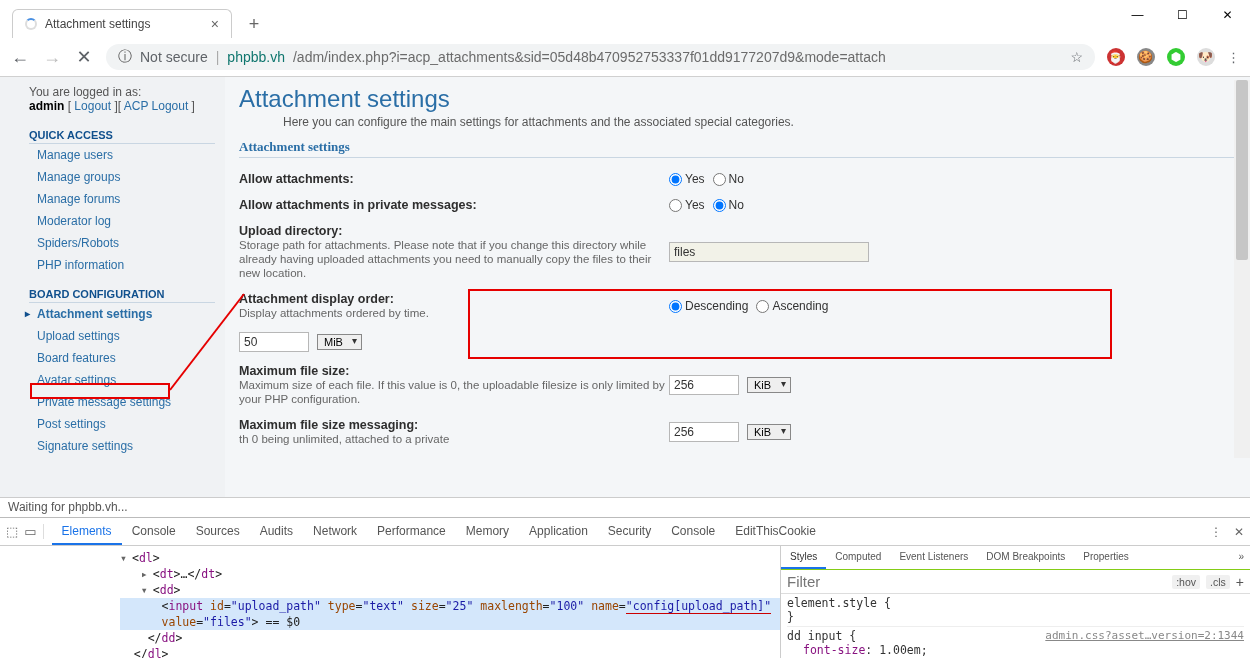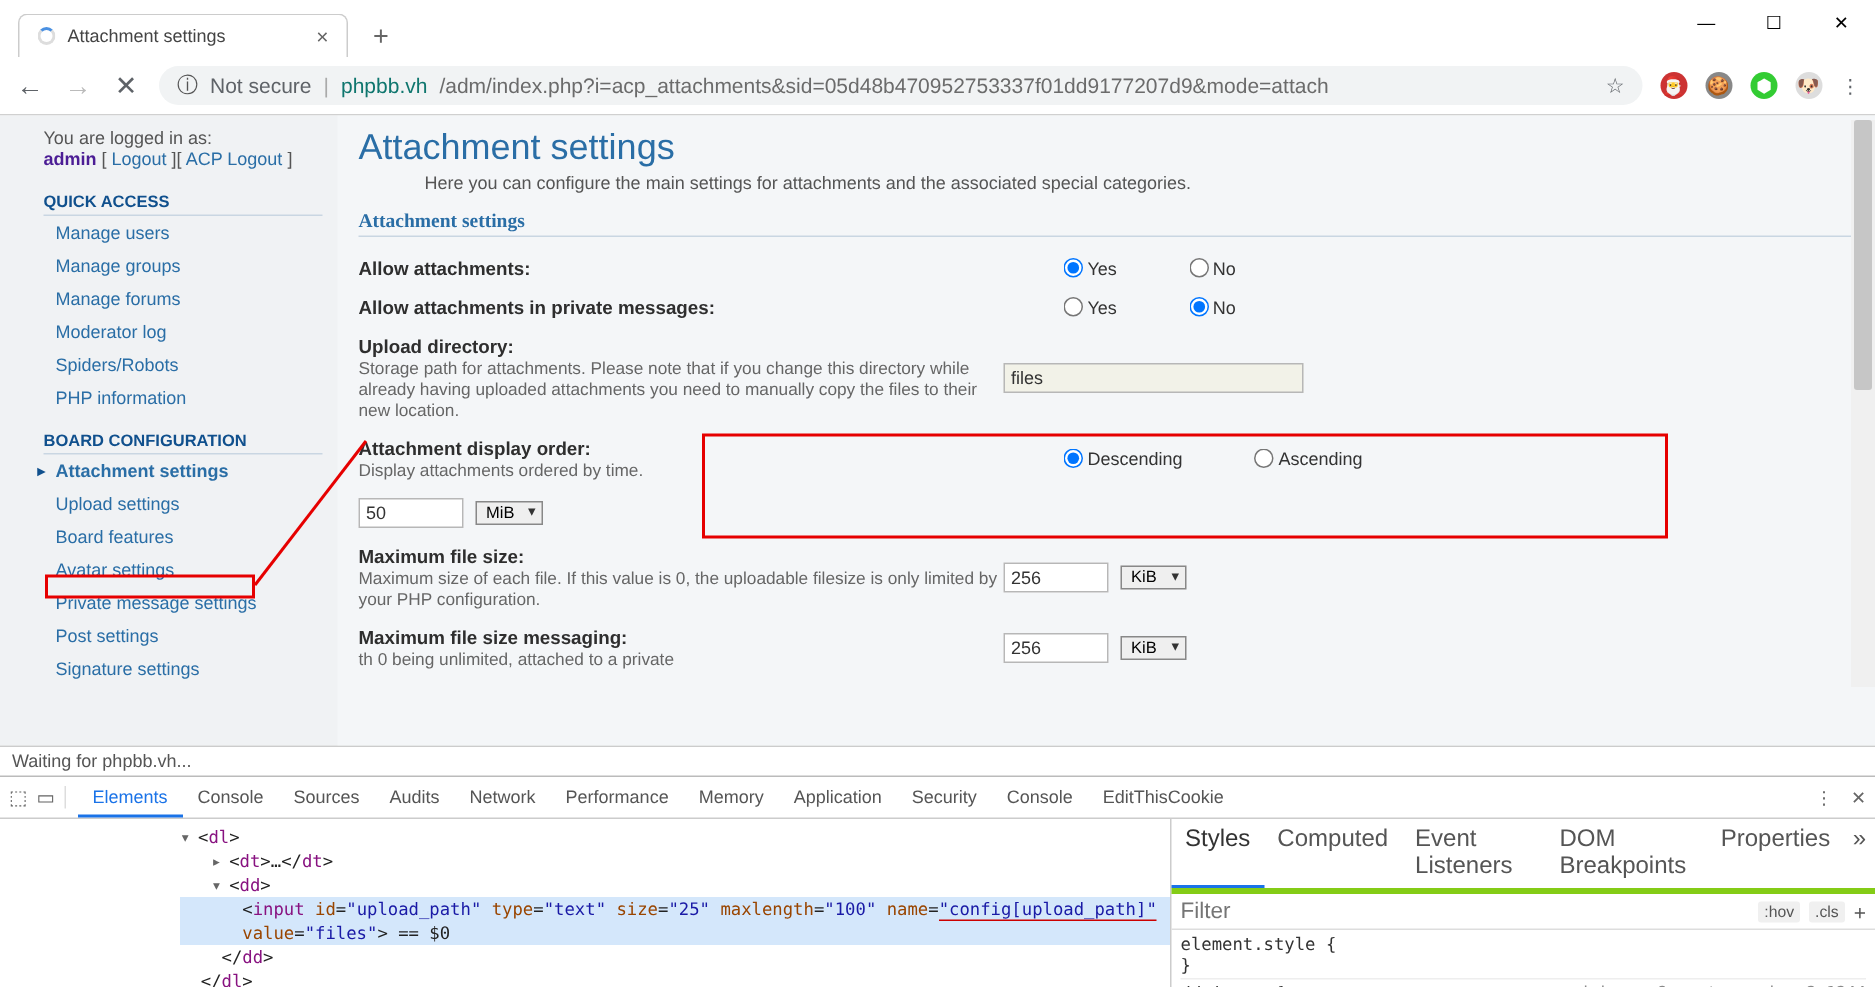--- a/index.html
+++ b/index.html
@@ -21,21 +21,21 @@
 .url-notsecure { color: #5f6368; }
 .url-host { color: #0f766e; }
 .url-path { color: #6b6b6b; }
 .ext-icons { display: flex; gap: 12px; align-items: center; }
 .ext-icon { width: 18px; height: 18px; border-radius: 50%; display:flex;align-items:center;justify-content:center;font-size:12px; }
 
 
 .content-wrap { display: flex; height: 420px; background: #f0f2f4; overflow:hidden; }
 .sidebar { width: 225px; padding: 8px 10px 8px 29px; font-size: 12px; }
 .login-info { color: #555; margin-bottom: 10px; }
-.login-info .admin { font-weight: bold; color: #4c1d95; }
+.login-info .admin { font-weight: bold; color: #000000; }
 .login-info a { color: #2a6ea6; text-decoration: none; }
 .sb-heading { color: #10508d; font-weight: bold; font-size: 11px; border-bottom: 1px solid #c9d6e2; padding: 6px 0 2px; margin-top: 6px; }
 .sb-item { padding: 4px 0 4px 8px; }
 .sb-item a { color: #2a6ea6; text-decoration: none; font-size: 12px; }
 .sb-item.current { font-weight: bold; position: relative; }
 .sb-item.current::before { content: "▸"; position: absolute; left: -4px; color: #10508d; font-size: 10px; top: 5px; }
 
 .main { flex: 1; background: #f4f6f8; padding: 8px 14px; position: relative; overflow:hidden; }
 .page-title { color: #2a6ea6; font-family: "Trebuchet MS", Arial; font-size: 24px; margin-bottom: 2px; }
 .page-desc { color: #555; font-size: 12px; margin-bottom: 10px; margin-left: 44px; }
@@ -44,21 +44,21 @@
 .form-row { display: flex; padding: 6px 0; font-size: 12px; }
 .form-label { width: 430px; color: #333; }
 .form-label .lbl { font-weight: bold; color: #2e2e2e; font-size: 12.5px; }
 .form-label .desc { color: #666; font-size: 11.5px; }
 .form-ctrl { flex: 1; display: flex; align-items: center; gap: 8px; color: #333; }
 .form-ctrl input[type=text] { border: 1px solid #b7b7b7; background: #f2f2e8; padding: 2px 4px; font-size: 12px; width: 200px; color: #333; }
 .num-input { width: 70px !important; background: #fff !important; }
 .unit-select { border: 1px solid #888; background: #efefef; font-size: 11px; padding: 1px 18px 1px 6px; appearance: none; position: relative; }
 .sel-wrap { position: relative; display:inline-block; }
 .sel-wrap::after { content: "▾"; position: absolute; right: 5px; top: 1px; font-size: 10px; pointer-events:none; }
-.radio-wrap { display:flex; align-items:flex-start; gap:3px;margin-left:40px; }
+.radio-wrap { display:flex; align-items:flex-end; gap:3px; }
 
 .red-box { position: absolute; border: 2px solid #e60000; pointer-events: none; }
 .red-box.field { left: 243px; top: 212px; width: 644px; height: 70px; }
 
 .status-strip { background: #fff; border-top: 1px solid #ccc; padding: 2px 8px; font-size: 12px; color: #555; height: 20px; }
 
 
 .devtools { border-top: 1px solid #bbb; height: 200px; display: flex; flex-direction: column; background: #fff; font-size: 12px; }
 .dt-tabs { display: flex; align-items: center; border-bottom: 1px solid #ccc; height: 28px; padding: 0 6px; gap: 4px; }
 .dt-tabs .pre-icons { display:flex; gap:6px; color:#666; font-size:13px; padding-right:6px; border-right:1px solid #ddd; margin-right:4px;}
@@ -69,21 +69,21 @@
 .dt-elements { flex: 1; font-family: Menlo, Consolas, monospace; font-size: 11.5px; padding: 4px 0 4px 120px; position:relative; color: #222; overflow:hidden; }
 .dt-line { white-space: pre; line-height: 16px; }
 .dt-line .tag { color: #881280; }
 .dt-line .attr-n { color: #994500; }
 .dt-line .attr-v { color: #1a1aa6; }
 .dt-line.sel { background: #d4e7fb; }
 .dt-line .arrow { color: #666; display:inline-block; width:12px; }
 .hl-red { border-bottom: 1px solid #c00; }
 
 .dt-styles { width: 470px; border-left: 1px solid #ccc; display: flex; flex-direction: column; }
-.dt-styles-tabs { display: flex; border-bottom: 4px solid #84cc16; font-size: 16px; }
+.dt-styles-tabs { display: flex; border-bottom: 1px solid #84cc16; font-size: 10px; }
 .dt-styles-tabs div { padding: 5px 9px; color: #555; }
 .dt-styles-tabs div.active { color: #333; border-bottom: 2px solid #1a73e8; }
 .dt-filter { display:flex; border-bottom:1px solid #ddd; padding:3px 6px; font-size:11px; align-items:center; gap:6px;}
 .dt-filter input { border:none; flex:1; font-size:15px; color:#888; outline:none;}
 .dt-filter .chip { color:#555; padding:1px 4px; background:#f0f0f0; border-radius:2px; font-size:10.5px;}
 .dt-styles-body { flex:1; font-family: Menlo, Consolas, monospace; font-size: 11.5px; padding: 2px 6px; color:#333; }
 .dt-styles-body .sel-line { color:#333;}
 .dt-styles-body .file { float:right; color:#888; text-decoration: underline; font-size:11px;}
 .dt-styles-body .prop { padding-left: 16px; }
 .dt-styles-body .pn { color: #881280; }

